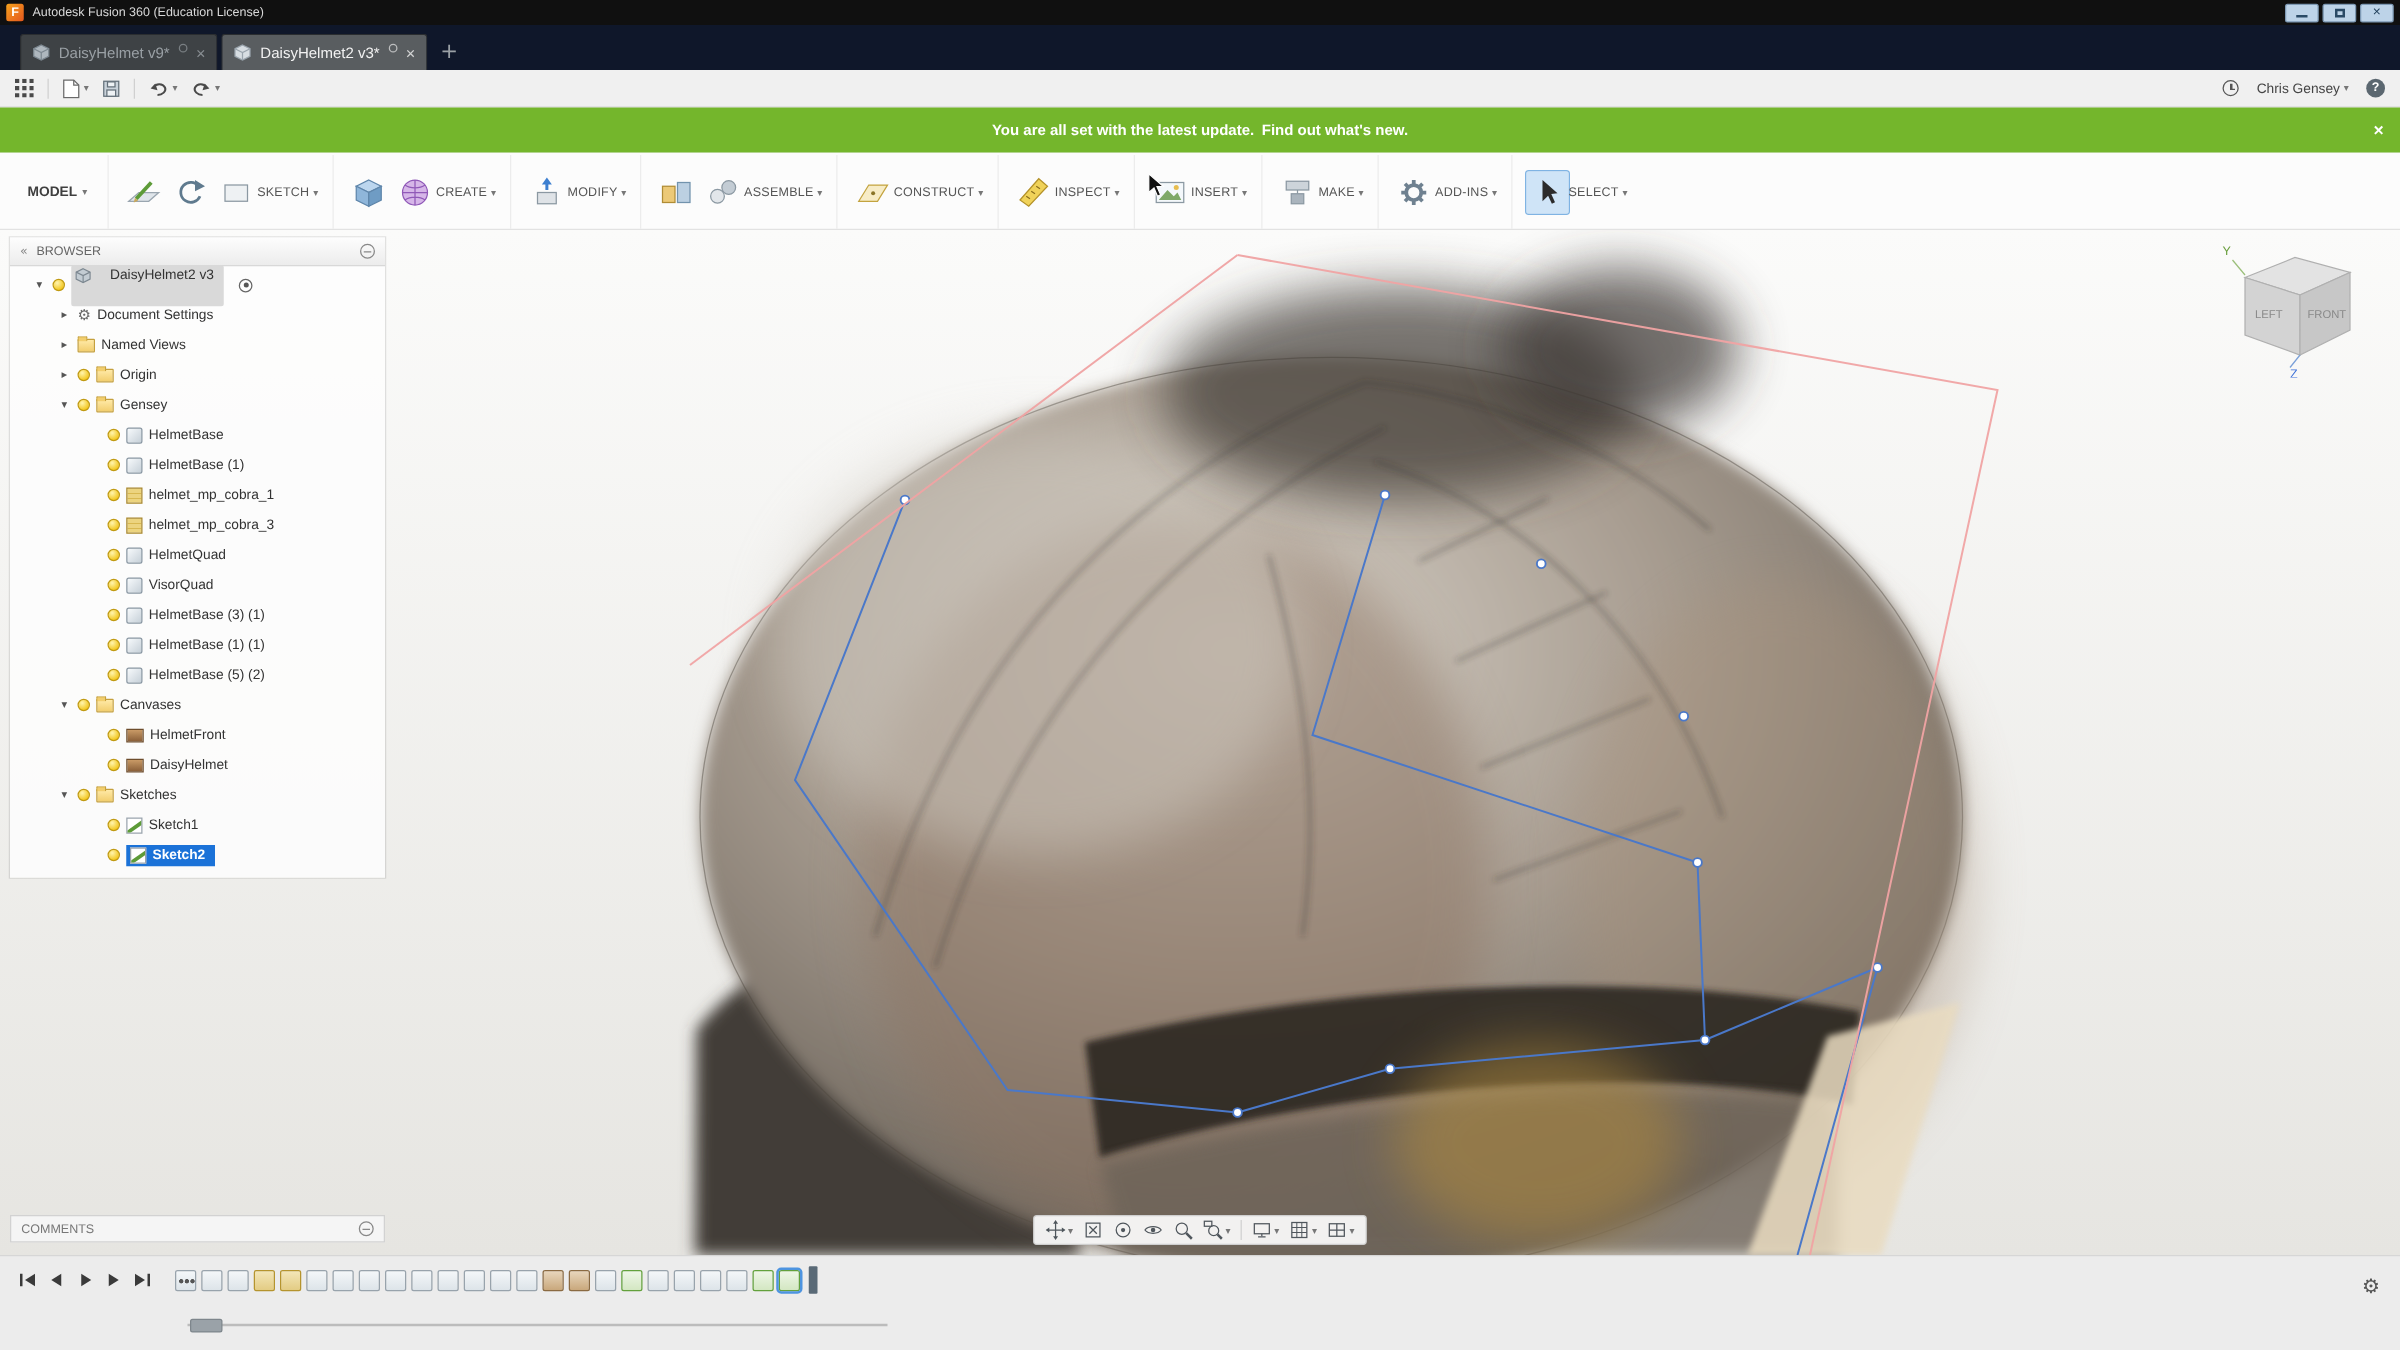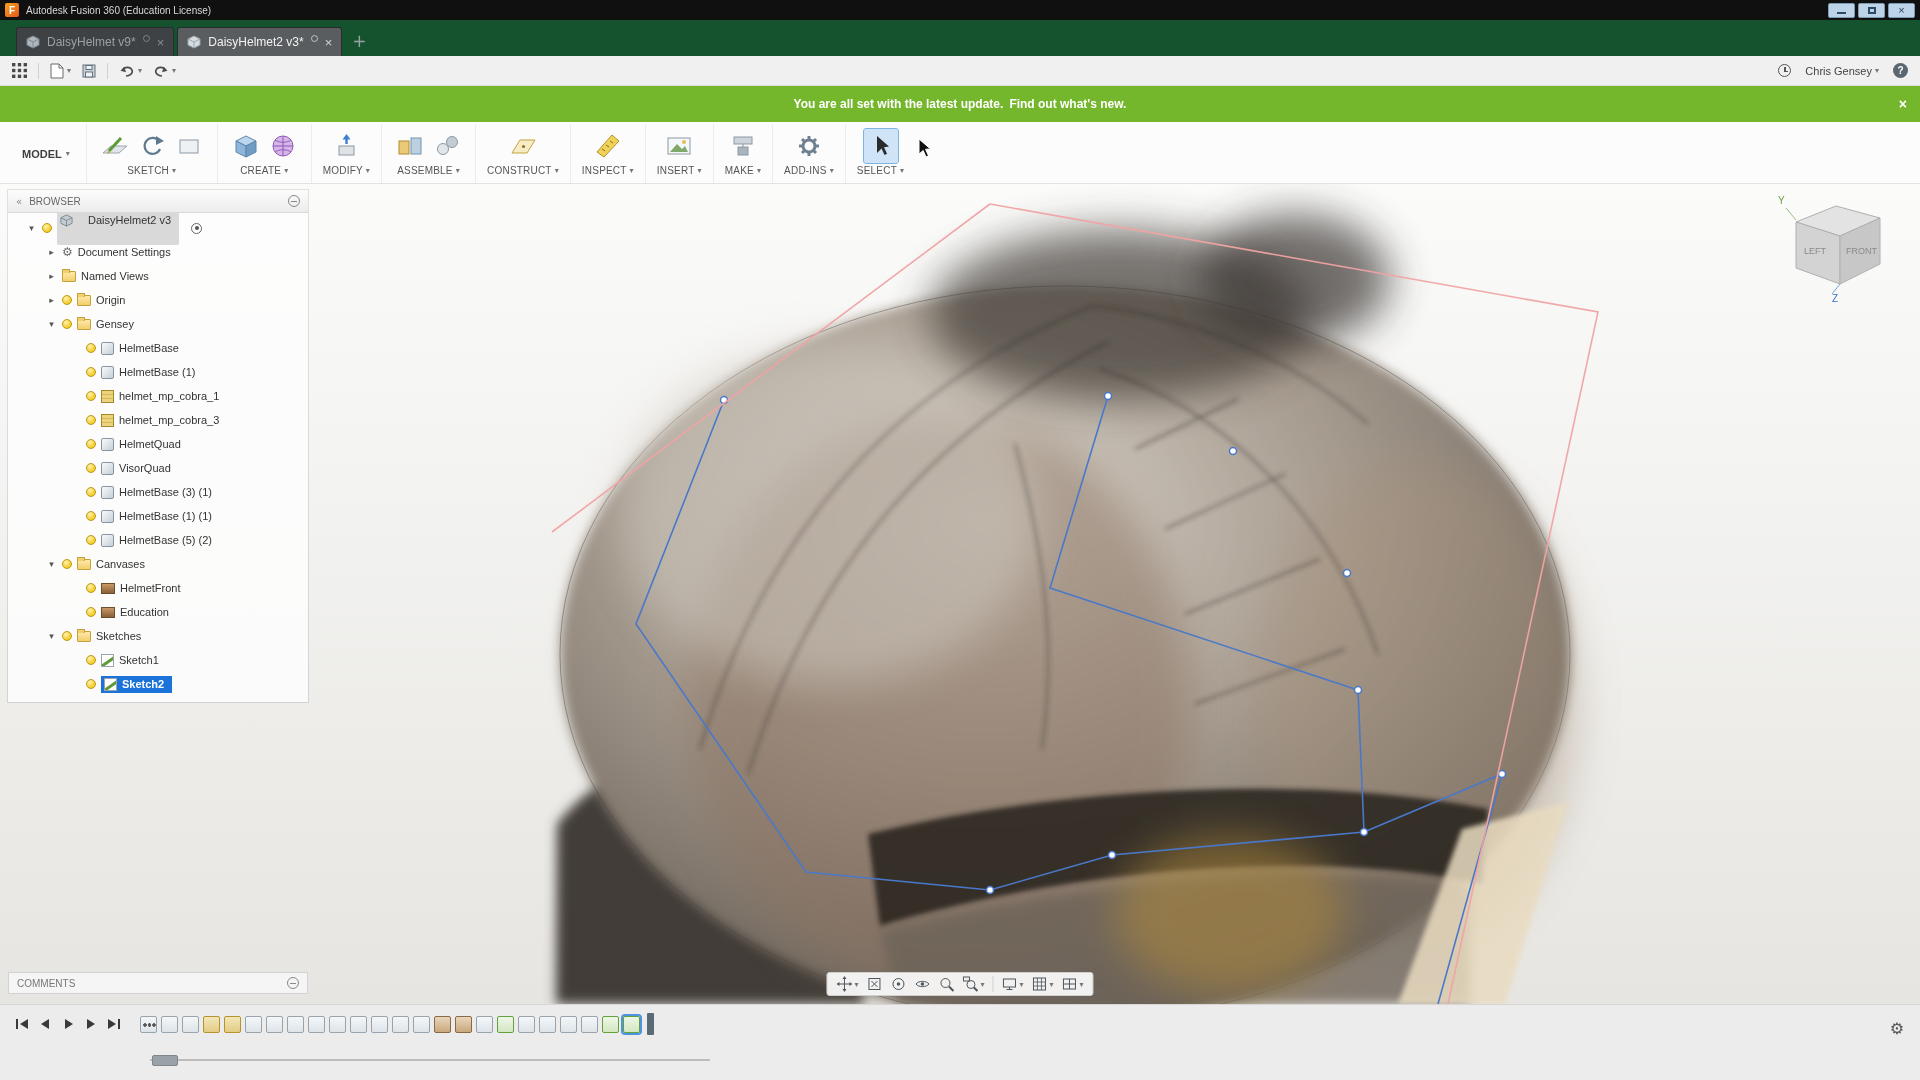--- a/index.html
+++ b/index.html
@@ -13,21 +13,21 @@
   .logo{width:14px;height:14px;border-radius:2px;background:linear-gradient(135deg,#f6a21c,#e4571e);
         color:#fff;font-weight:bold;font-size:10px;display:flex;align-items:center;justify-content:center}
   .title-text{color:#d8d8d8;font-size:10px}
   .win-btns{margin-left:auto;display:flex;gap:3px;align-items:center}
   .win-btn{width:27px;height:15px;background:#bdd3e8;border:1px solid #7e99b4;border-radius:2px;
            display:flex;align-items:center;justify-content:center;color:#1d3c58;font-size:11px;line-height:1}
   .win-btn .bar{width:9px;height:2px;background:#2a4a66;margin-top:6px}
   .win-btn .box{width:8px;height:7px;border:2px solid #2a4a66}
 
   
-  #tabbar{height:36px;background:#14532d;display:flex;align-items:flex-end;padding-left:16px}
+  #tabbar{height:36px;background:#0f172a;display:flex;align-items:flex-end;padding-left:16px}
   .tab{height:29px;display:flex;align-items:center;gap:7px;padding:0 9px;margin-right:3px;
        background:#3e4245;color:#9aa0a5;font-size:12px;border:1px solid #2a2d30;border-bottom:none;
        border-radius:3px 3px 0 0;white-space:nowrap}
   .tab.active{background:#595d60;color:#f2f2f2}
   .ring{width:7px;height:7px;border:1px solid currentColor;border-radius:50%;opacity:.65;margin-top:-8px}
   .tclose{opacity:.8;font-size:13px}
   .newtab{color:#9aa0a5;font-size:17px;margin:0 0 5px 7px}
 
   
   #qat{height:30px;background:#f0f0f0;border-bottom:1px solid #dcdcdc;display:flex;align-items:center;gap:11px;padding:0 12px}
@@ -44,21 +44,21 @@
 
   
   #banner{height:36px;background:#74b62c;color:#fff;font-weight:bold;display:flex;align-items:center;
           justify-content:center;gap:6px;position:relative;font-size:12px}
   #banner .link{cursor:pointer}
   #banner .bclose{position:absolute;right:13px;font-size:14px;font-weight:bold}
 
   
   #ribbon{height:62px;background:#fcfcfc;border-bottom:1px solid #e2e2e2;display:flex;align-items:stretch;padding:2px 4px 0 0}
   .model-btn{display:flex;align-items:center;gap:4px;padding:0 16px 0 22px;font-size:11px;font-weight:bold;color:#3f3f3f}
-  .rgroup{display:flex;flex-direction:column;align-items:center;padding:3px 11px 2px;border-left:1px solid #ececec}
+  .rgroup{display:flex;flex-direction:row;align-items:center;padding:3px 11px 2px;border-left:1px solid #ececec}
   .icons-row{display:flex;gap:3px;align-items:center;height:37px}
   .icbtn{width:34px;height:34px;display:flex;align-items:center;justify-content:center;border-radius:2px}
   .icbtn.active{background:#cfe4f7;outline:1px solid #7fb3e3}
   .glabel{font-size:10px;color:#555;display:flex;gap:3px;align-items:center;margin-top:1px;letter-spacing:.2px}
   #mouse-cursor{position:absolute;left:918px;top:138px;z-index:60;pointer-events:none}
 
   
   #viewport{position:relative;height:820px;overflow:hidden;background:#f4f4f2}
   #canvas-svg{position:absolute;inset:0}
 
@@ -617,21 +617,21 @@
         <span class="lbl">Canvases</span>
       </div>
       <div class="trow lvl2">
         <span class="bulb"></span>
         <span class="ic canvas"></span>
         <span class="lbl">HelmetFront</span>
       </div>
       <div class="trow lvl2">
         <span class="bulb"></span>
         <span class="ic canvas"></span>
-        <span class="lbl">Education</span>
+        <span class="lbl">DaisyHelmet</span>
       </div>
 
       <div class="trow lvl1">
         <span class="exp">▾</span>
         <span class="bulb"></span>
         <span class="ic folder"></span>
         <span class="lbl">Sketches</span>
       </div>
       <div class="trow lvl2">
         <span class="bulb"></span>

